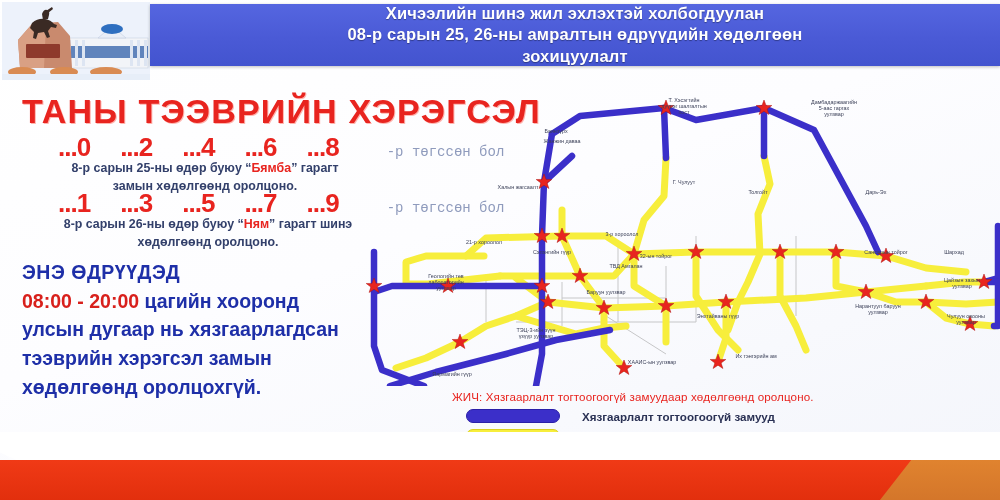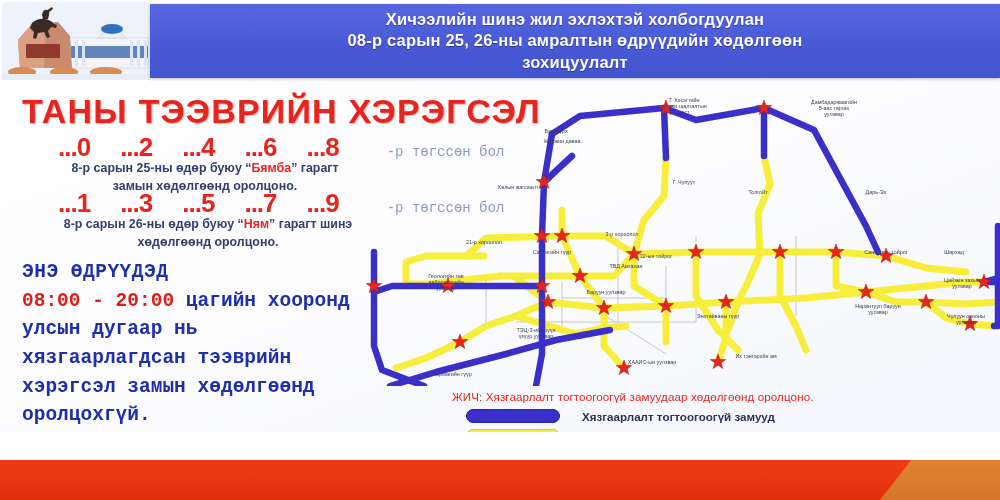--- a/index.html
+++ b/index.html
@@ -9,21 +9,21 @@
     background:#ffffff;
   }
   #poster{
     position:relative;width:1000px;height:500px;
     background:linear-gradient(160deg,#ffffff 0%,#fdfdff 45%,#f3f5fb 100%);
     overflow:hidden;
   }
 
   
   #header-band{
-    position:absolute;left:150px;top:4px;width:850px;height:74px;
+    position:absolute;left:150px;top:4px;width:850px;height:62px;
     background:linear-gradient(180deg,#5566e0 0%,#4a5ad6 55%,#4354cf 100%);
     display:flex;align-items:center;justify-content:center;
     box-shadow:0 1px 3px rgba(0,0,0,.25);
   }
   #header-title{
     color:#ffffff;font-weight:bold;font-size:16.5px;line-height:1.28;
     text-align:center;letter-spacing:.2px;padding:0 8px;
     text-shadow:0 1px 1px rgba(0,0,0,.35);
   }
   #header-title span{display:block;}
@@ -60,21 +60,21 @@
     position:absolute;width:330px;text-align:center;
     font-size:12.4px;color:#33406b;line-height:1.42;font-weight:bold;
   }
   #desc-even{left:40px;top:160px;}
   #desc-odd{left:18px;top:216px;width:380px;}
   .desc em{font-style:normal;color:#e8241f;}
 
   
   #notice{
     position:absolute;left:22px;top:258px;width:330px;
-    font-family:Liberation Mono, monospace;color:#1e2fa8;
+    font-family:Liberation Sans, sans-serif;color:#1e2fa8;
     font-size:19.5px;line-height:1.47;font-weight:bold;
   }
   #notice-head{display:block;letter-spacing:.5px;}
   #notice-time{color:#d8201c;}
 
   
   #map{position:absolute;left:366px;top:86px;width:634px;height:300px;}
   #map svg{display:block;}
 
   

